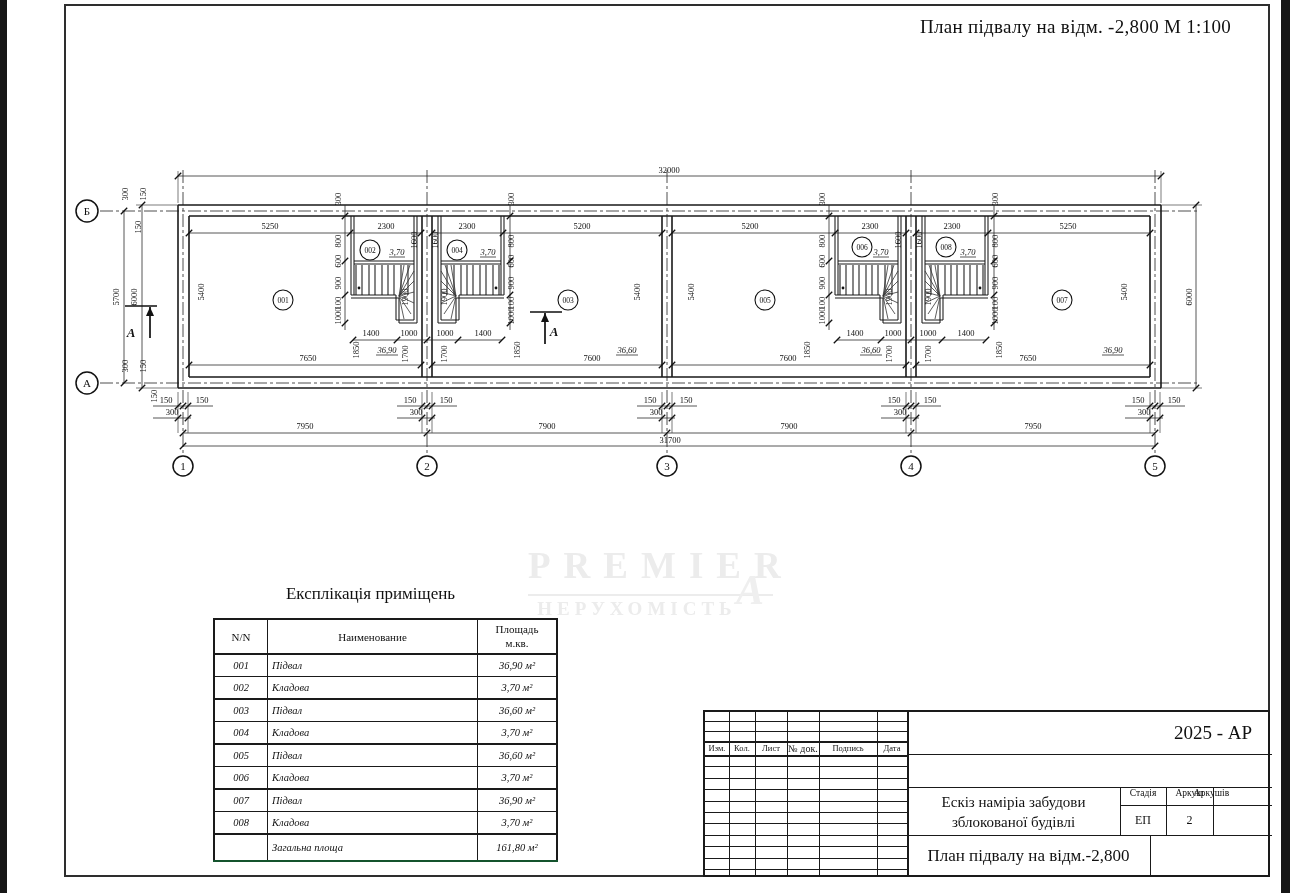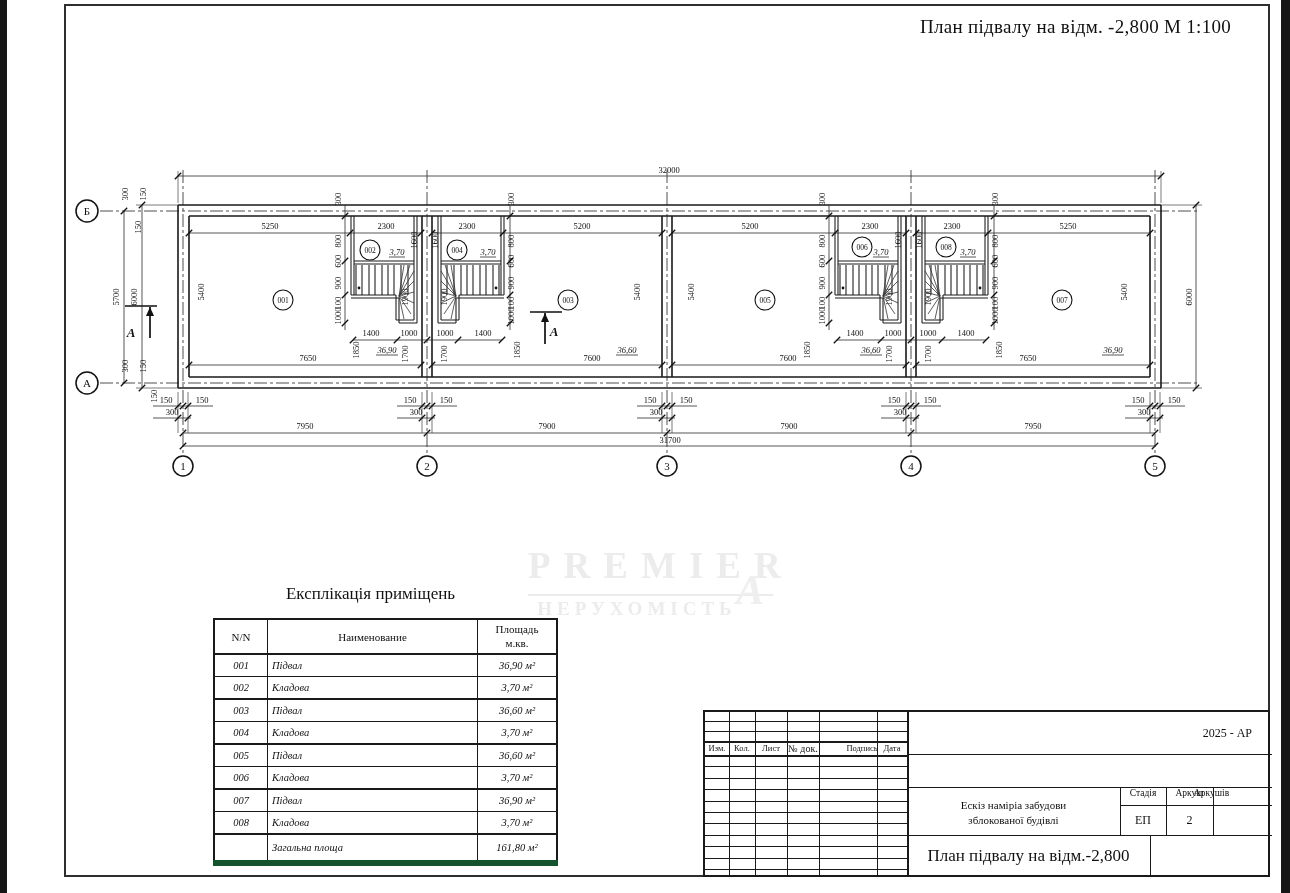--- a/index.html
+++ b/index.html
@@ -44,21 +44,21 @@
   table.expl-t{position:absolute;left:213px;top:618px;border-collapse:collapse;
               table-layout:fixed;z-index:3;background:transparent;}
   table.expl-t td{border:1px solid #1a1a1a;padding:0 4px;height:21px;
               font-size:10.5px;font-style:italic;overflow:hidden;}
   table.expl-t tr.hdr td{font-style:normal;font-size:11px;text-align:center;height:33px;}
   table.expl-t td.nn{text-align:center;width:44px;}
   table.expl-t td.nm{width:201px;}
   table.expl-t td.arc{text-align:center;width:70px;}
   table.expl-t tr.grp td{border-bottom:2px solid #1a1a1a;}
   table.expl-t tr.hdr td{border-bottom:2px solid #1a1a1a;border-top:2px solid #1a1a1a;}
-  table.expl-t tr.tot td{height:25px;border-bottom:6px solid #14532d;margin-top:32px;}
+  table.expl-t tr.tot td{height:25px;border-bottom:2px solid #14532d;margin-top:32px;}
   table.expl-t td:first-child{border-left:2px solid #1a1a1a;}
   table.expl-t td:last-child{border-right:2px solid #1a1a1a;}
   .ahdr{line-height:1.25;}
   
   .tb{position:absolute;left:703px;top:710px;width:567px;height:167px;z-index:3;
       border:2px solid #1a1a1a;box-sizing:border-box;}
   .tb .ln{position:absolute;background:#1a1a1a;}
   .tb .txt{position:absolute;text-align:center;}
   .tb .rows-a{position:absolute;left:0;top:0;width:202px;height:30px;
      background:repeating-linear-gradient(to bottom,transparent 0 9px,#1a1a1a 9px 10px);}
@@ -429,30 +429,30 @@
   <div class="ln" style="left:50px;top:0;width:1px;height:163px;"></div>
   <div class="ln" style="left:82px;top:0;width:1px;height:163px;"></div>
   <div class="ln" style="left:114px;top:0;width:1px;height:163px;"></div>
   <div class="ln" style="left:172px;top:0;width:1px;height:163px;"></div>
   <div class="ln" style="left:202px;top:0;width:1.6px;height:163px;"></div>
 
   <div class="txt" style="left:0;top:31px;width:24px;font-size:8.5px;">Изм.</div>
   <div class="txt" style="left:24px;top:31px;width:26px;font-size:8.5px;">Кол.</div>
   <div class="txt" style="left:50px;top:31px;width:32px;font-size:8.5px;">Лист</div>
   <div class="txt" style="left:82px;top:31px;width:32px;font-size:10px;">№ док.</div>
-  <div class="txt" style="left:114px;top:31px;width:58px;font-size:8.5px;padding-left:14px;">Подпись</div>
+  <div class="txt" style="left:114px;top:31px;width:58px;font-size:8.5px;">Подпись</div>
   <div class="txt" style="left:172px;top:31px;width:30px;font-size:8.5px;">Дата</div>
 
   <div class="ln" style="left:202px;top:42px;width:365px;height:1.4px;"></div>
   <div class="ln" style="left:202px;top:75px;width:365px;height:1.4px;"></div>
   <div class="ln" style="left:202px;top:123px;width:365px;height:1.4px;"></div>
 
-  <div class="txt" style="left:202px;top:0;width:345px;height:42px;line-height:42px;text-align:right;font-size:12px;">2025 - АР</div>
-
-  <div class="txt" style="left:202px;top:78px;width:213px;height:45px;font-size:11px;line-height:1.3;display:flex;flex-direction:column;justify-content:center;">
+  <div class="txt" style="left:202px;top:0;width:345px;height:42px;line-height:42px;text-align:right;font-size:19px;">2025 - АР</div>
+
+  <div class="txt" style="left:202px;top:78px;width:213px;height:45px;font-size:15px;line-height:1.3;display:flex;flex-direction:column;justify-content:center;">
     <span>Ескіз наміріа забудови</span>
     <span>зблокованої будівлі</span>
   </div>
 
   <div class="ln" style="left:415px;top:75px;width:1px;height:48px;"></div>
   <div class="ln" style="left:461px;top:75px;width:1px;height:48px;"></div>
   <div class="ln" style="left:508px;top:75px;width:1px;height:48px;"></div>
   <div class="ln" style="left:415px;top:93px;width:152px;height:1px;"></div>
   <div class="txt" style="left:415px;top:76px;width:46px;font-size:9.5px;">Стадія</div>
   <div class="txt" style="left:461px;top:76px;width:47px;font-size:9.5px;">Аркуш</div>

